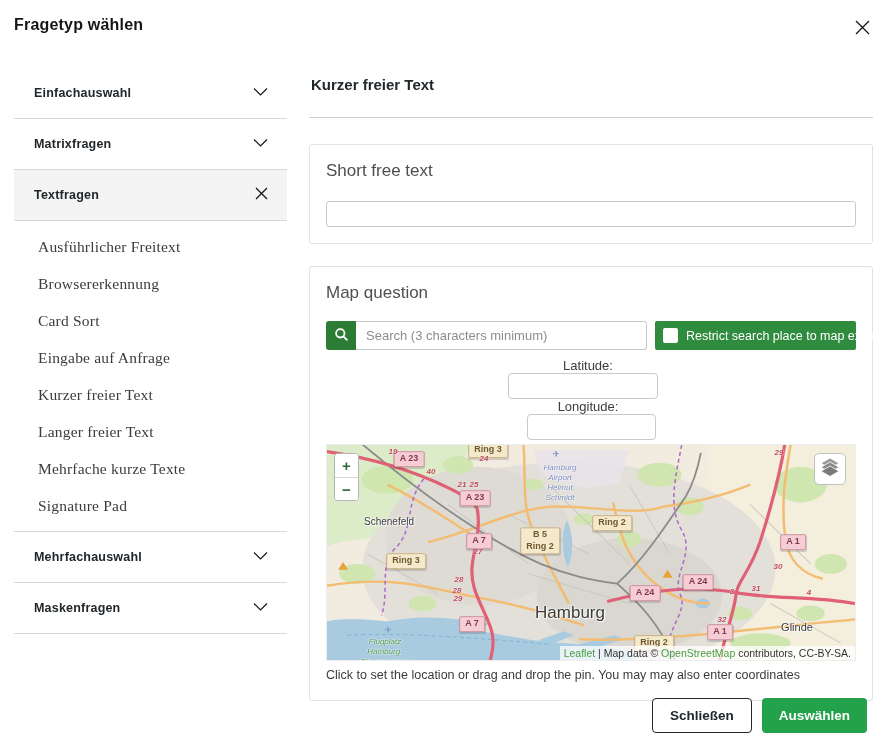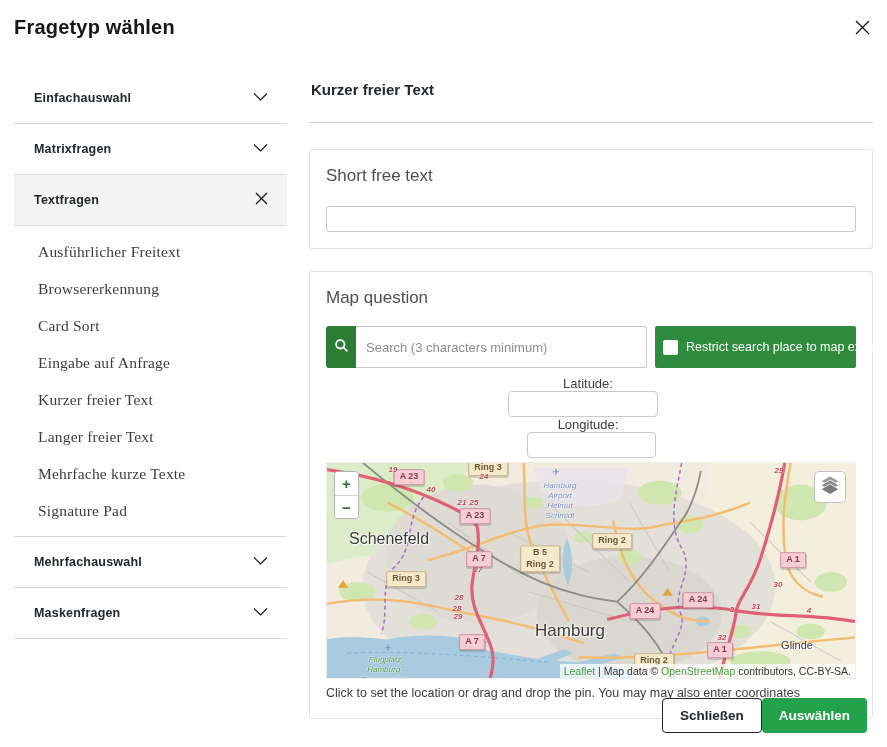--- a/index.html
+++ b/index.html
@@ -6,21 +6,21 @@
   html,body { width: 887px; height: 747px; }
   body {
     font-family: "Liberation Sans", sans-serif;
     background: #ffffff;
     position: relative;
     overflow: hidden;
     color: #21272a;
   }
   
   .modal-header { padding: 16px 16px 0 14px; }
-  .modal-title { font-size: 20px; font-weight: bold; color: #161616; letter-spacing: .2px; }
+  .modal-title { font-size: 16px; font-weight: bold; color: #161616; letter-spacing: .2px; }
   .close-btn {
     position: absolute; top: 17px; right: 15px;
     width: 20px; height: 20px; background: none; border: none; cursor: pointer;
     display: flex; align-items: center; justify-content: center;
   }
   
   .content { display: flex; padding-left: 14px; }
   .sidebar { width: 273px; margin-top: 34px; flex: none; }
   .acc-header {
     height: 51px; display: flex; align-items: center; justify-content: space-between;
@@ -47,21 +47,21 @@
   .card-short { margin-top: 26px; }
   .card-map { margin-top: 22px; padding-bottom: 18px; }
   .card-label { font-size: 17px; color: #4f4f4f; }
   .text-input {
     display: block; width: 100%; height: 26px; margin-top: 20px;
     border: 1px solid #c9c9c9; border-radius: 3px; padding: 0 8px;
     font-size: 13px; font-family: "Liberation Sans", sans-serif; color: #333;
   }
   .text-input::placeholder { color: #8d8d8d; }
   
-  .search-row { display: flex; margin-top: 18px; height: 42px; align-items: stretch; }
+  .search-row { display: flex; margin-top: 18px; height: 29px; align-items: stretch; }
   .search-btn {
     width: 30px; flex: none; background: #2c7c36; border: none;
     border-radius: 3px 0 0 3px; display: flex; align-items: center; justify-content: center;
     cursor: pointer;
   }
   .search-input {
     flex: 1; border: 1px solid #c9c9c9; border-left: none; border-radius: 0 3px 3px 0;
     padding: 0 10px; font-size: 13px; font-family: "Liberation Sans", sans-serif; color: #333;
   }
   .search-input::placeholder { color: #8d8d8d; }
@@ -125,21 +125,21 @@
     border: 1px solid #c0c0c0; border-radius: 5px; display: flex; align-items: center;
     justify-content: center; cursor: pointer; z-index: 5;
   }
   .map-attrib {
     position: absolute; right: 0; bottom: 0; background: rgba(255,255,255,.75);
     font-size: 10.5px; color: #333; padding: 1px 4px; z-index: 5; white-space: pre;
   }
   .attrib-link { color: #4a9e42; cursor: pointer; white-space: pre; }
   .map-note { margin-top: 7px; font-size: 12.5px; color: #3c3c3c; }
   
-  .footer { position: absolute; right: 20px; bottom: 14px; display: flex; }
+  .footer { position: absolute; right: 20px; bottom: 14px; display: flex; gap: 10px; }
   .btn {
     height: 35px; padding: 0 17px; border-radius: 4px; font-size: 13.5px; font-weight: bold;
     font-family: "Liberation Sans", sans-serif; cursor: pointer;
   }
   .btn-secondary { background: #fff; border: 1px solid #21272a; color: #21272a; }
   .btn-primary { background: #24a24b; border: none; color: #fff; }
 </style>
 </head>
 <body>
 
@@ -319,21 +319,21 @@
 
           <g stroke="#b168c9" stroke-width="1.5" fill="none" stroke-dasharray="4,3">
             <path d="M96,34 C76,60 88,86 66,106 C52,122 62,150 54,172"></path>
             <path d="M352,0 C346,32 338,62 352,86 C366,110 341,132 351,152 C359,170 330,192 341,217"></path>
           </g>
           <path d="M16,118 l5,8 h-10 z" fill="#e8a33d"></path>
           <path d="M338,126 l5,8 h-10 z" fill="#e8a33d"></path>
         </svg>
 
         <div class="map-labels">
-            <div class="m-town" style="left: 62px; top: 76px; font-size: 16px;">Schenefeld</div>
+            <div class="m-town" style="left: 62px; top: 76px; font-size: 10px;">Schenefeld</div>
             <div class="m-town" style="left: 243px; top: 168px; font-size: 17px;">Hamburg</div>
             <div class="m-town" style="left: 470px; top: 182px; font-size: 11px;">Glinde</div>
             <div class="m-poi" style="left: 233px; top: 18px; color: rgb(125, 143, 192);">Hamburg
 Airport
 Helmut
 Schmidt</div>
             <div class="m-poi" style="left: 58px; top: 192px; color: rgb(79, 157, 79);">Flugplatz
 Hamburg-
 Finkenwerder</div>
             <div class="m-plane" style="left: 229px; top: 9px; color: rgb(125, 143, 192);">✈</div>

